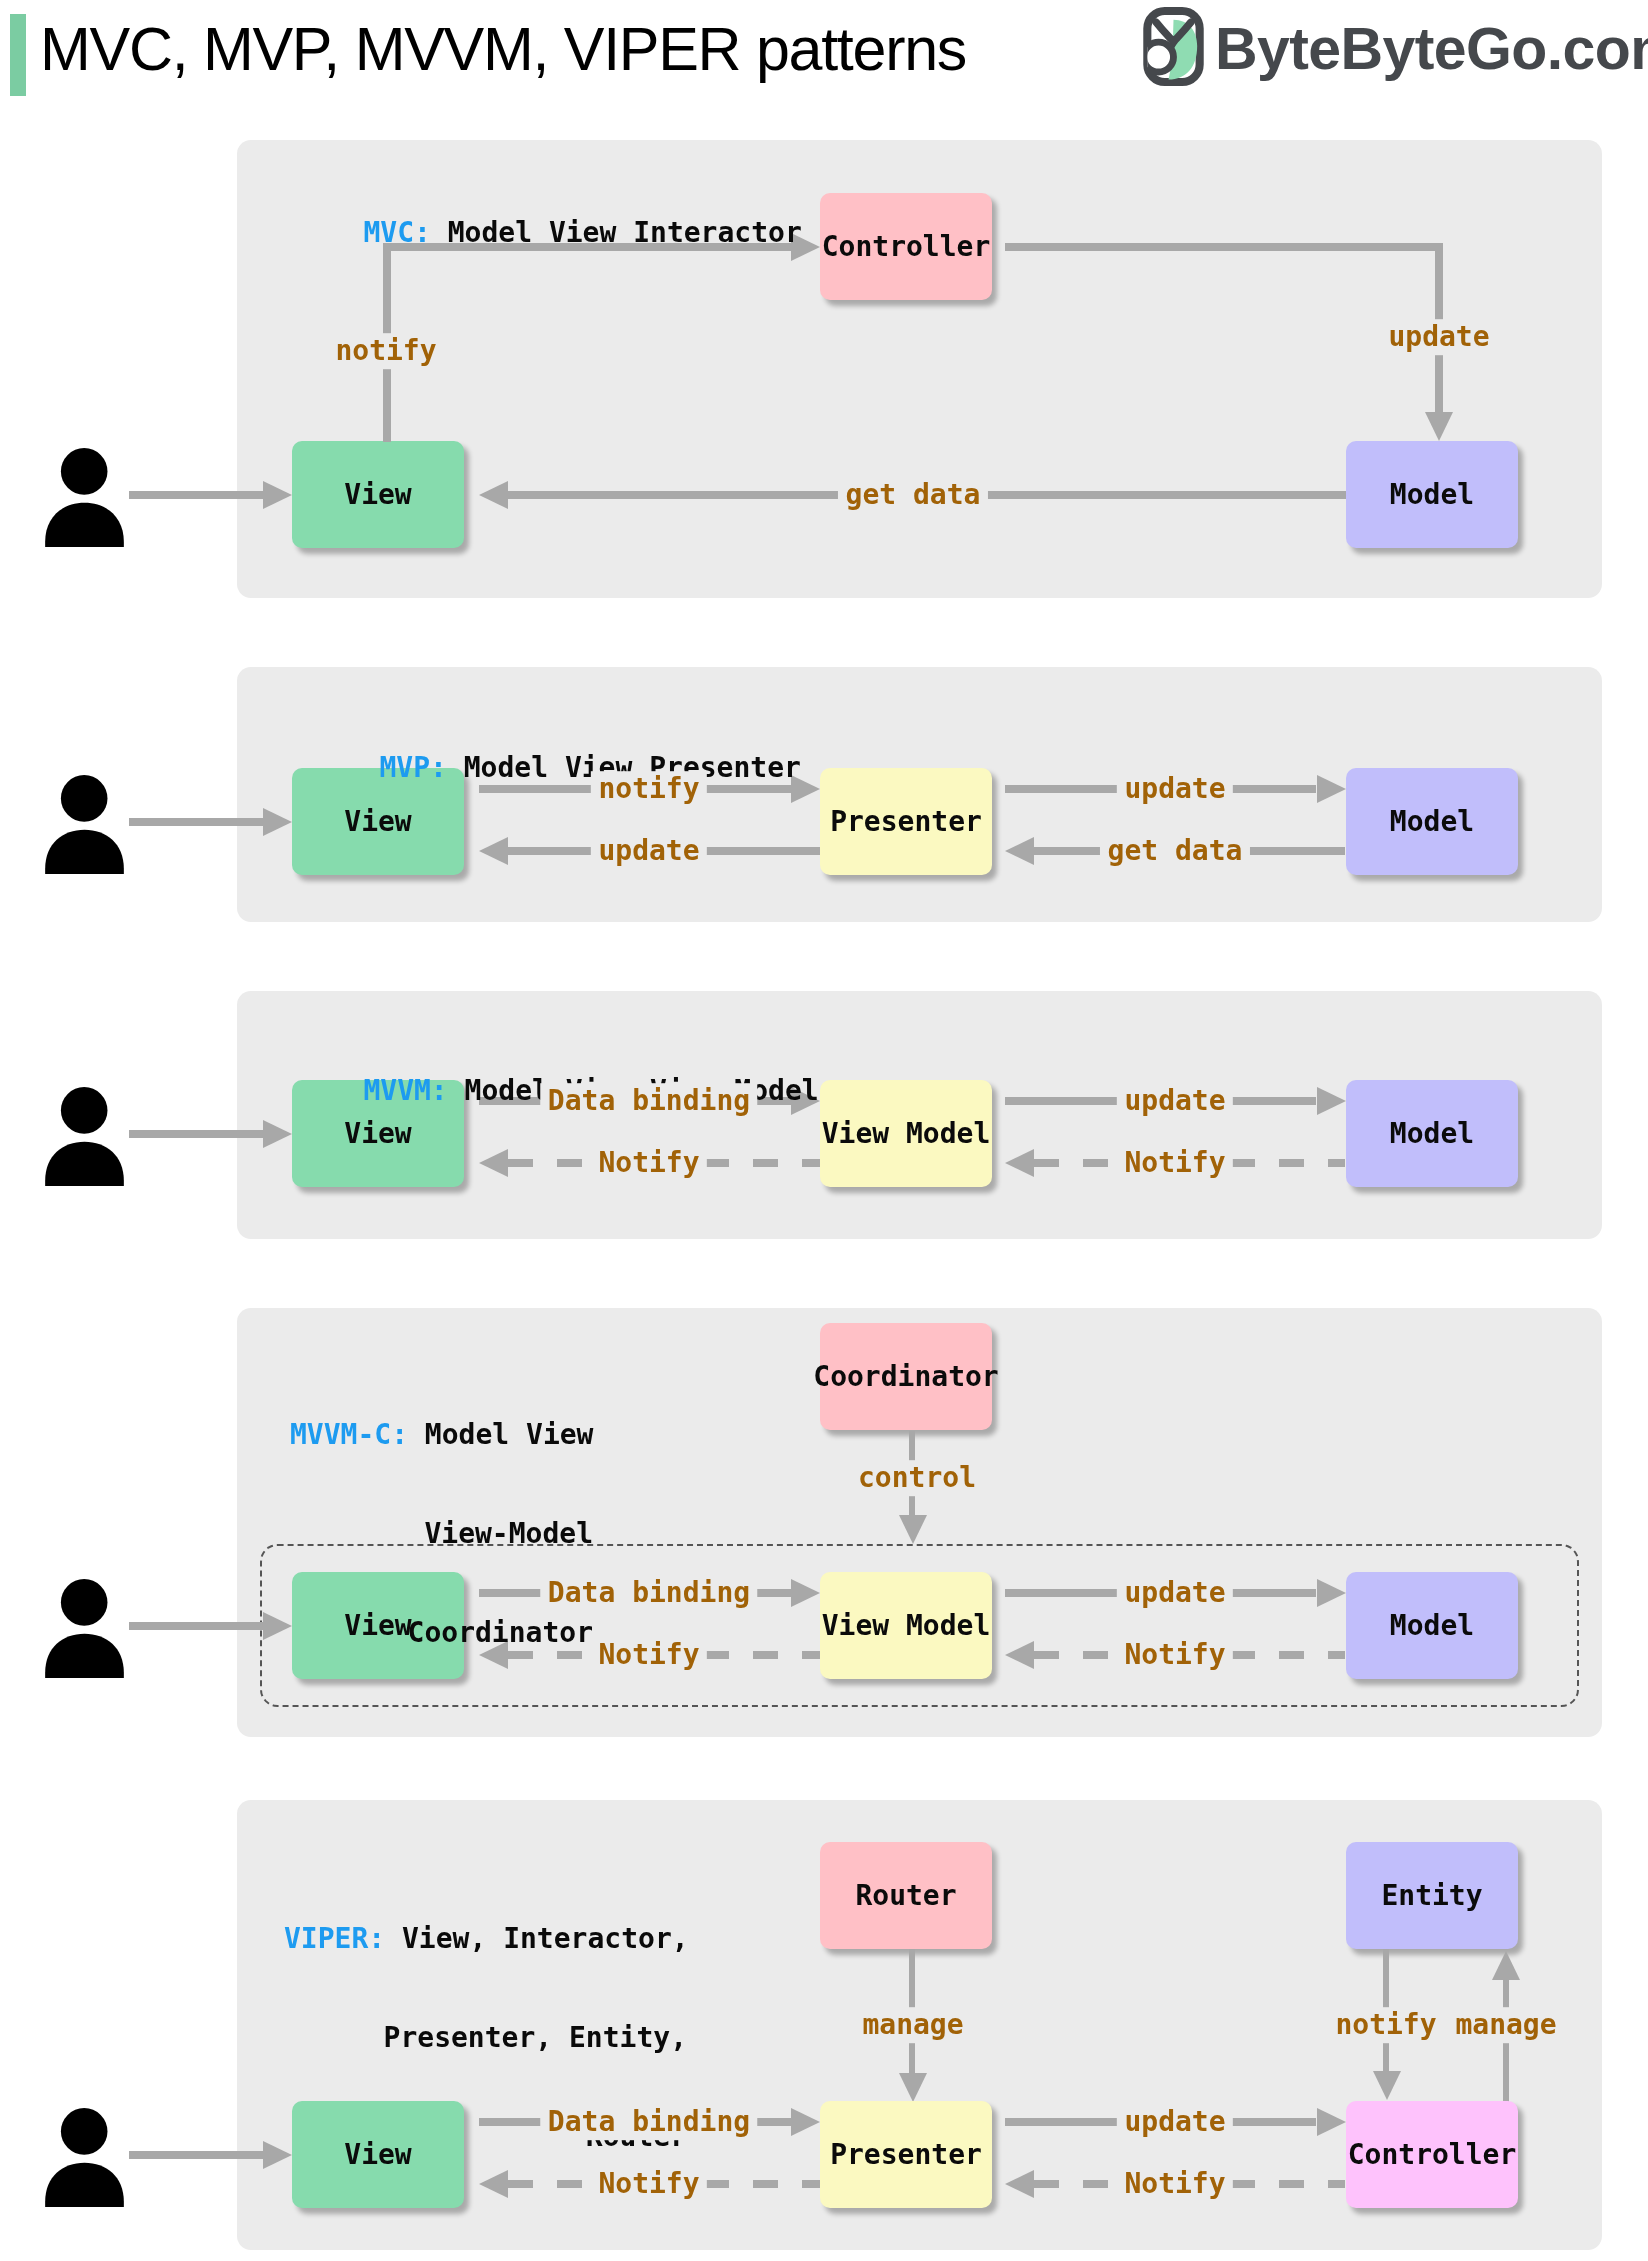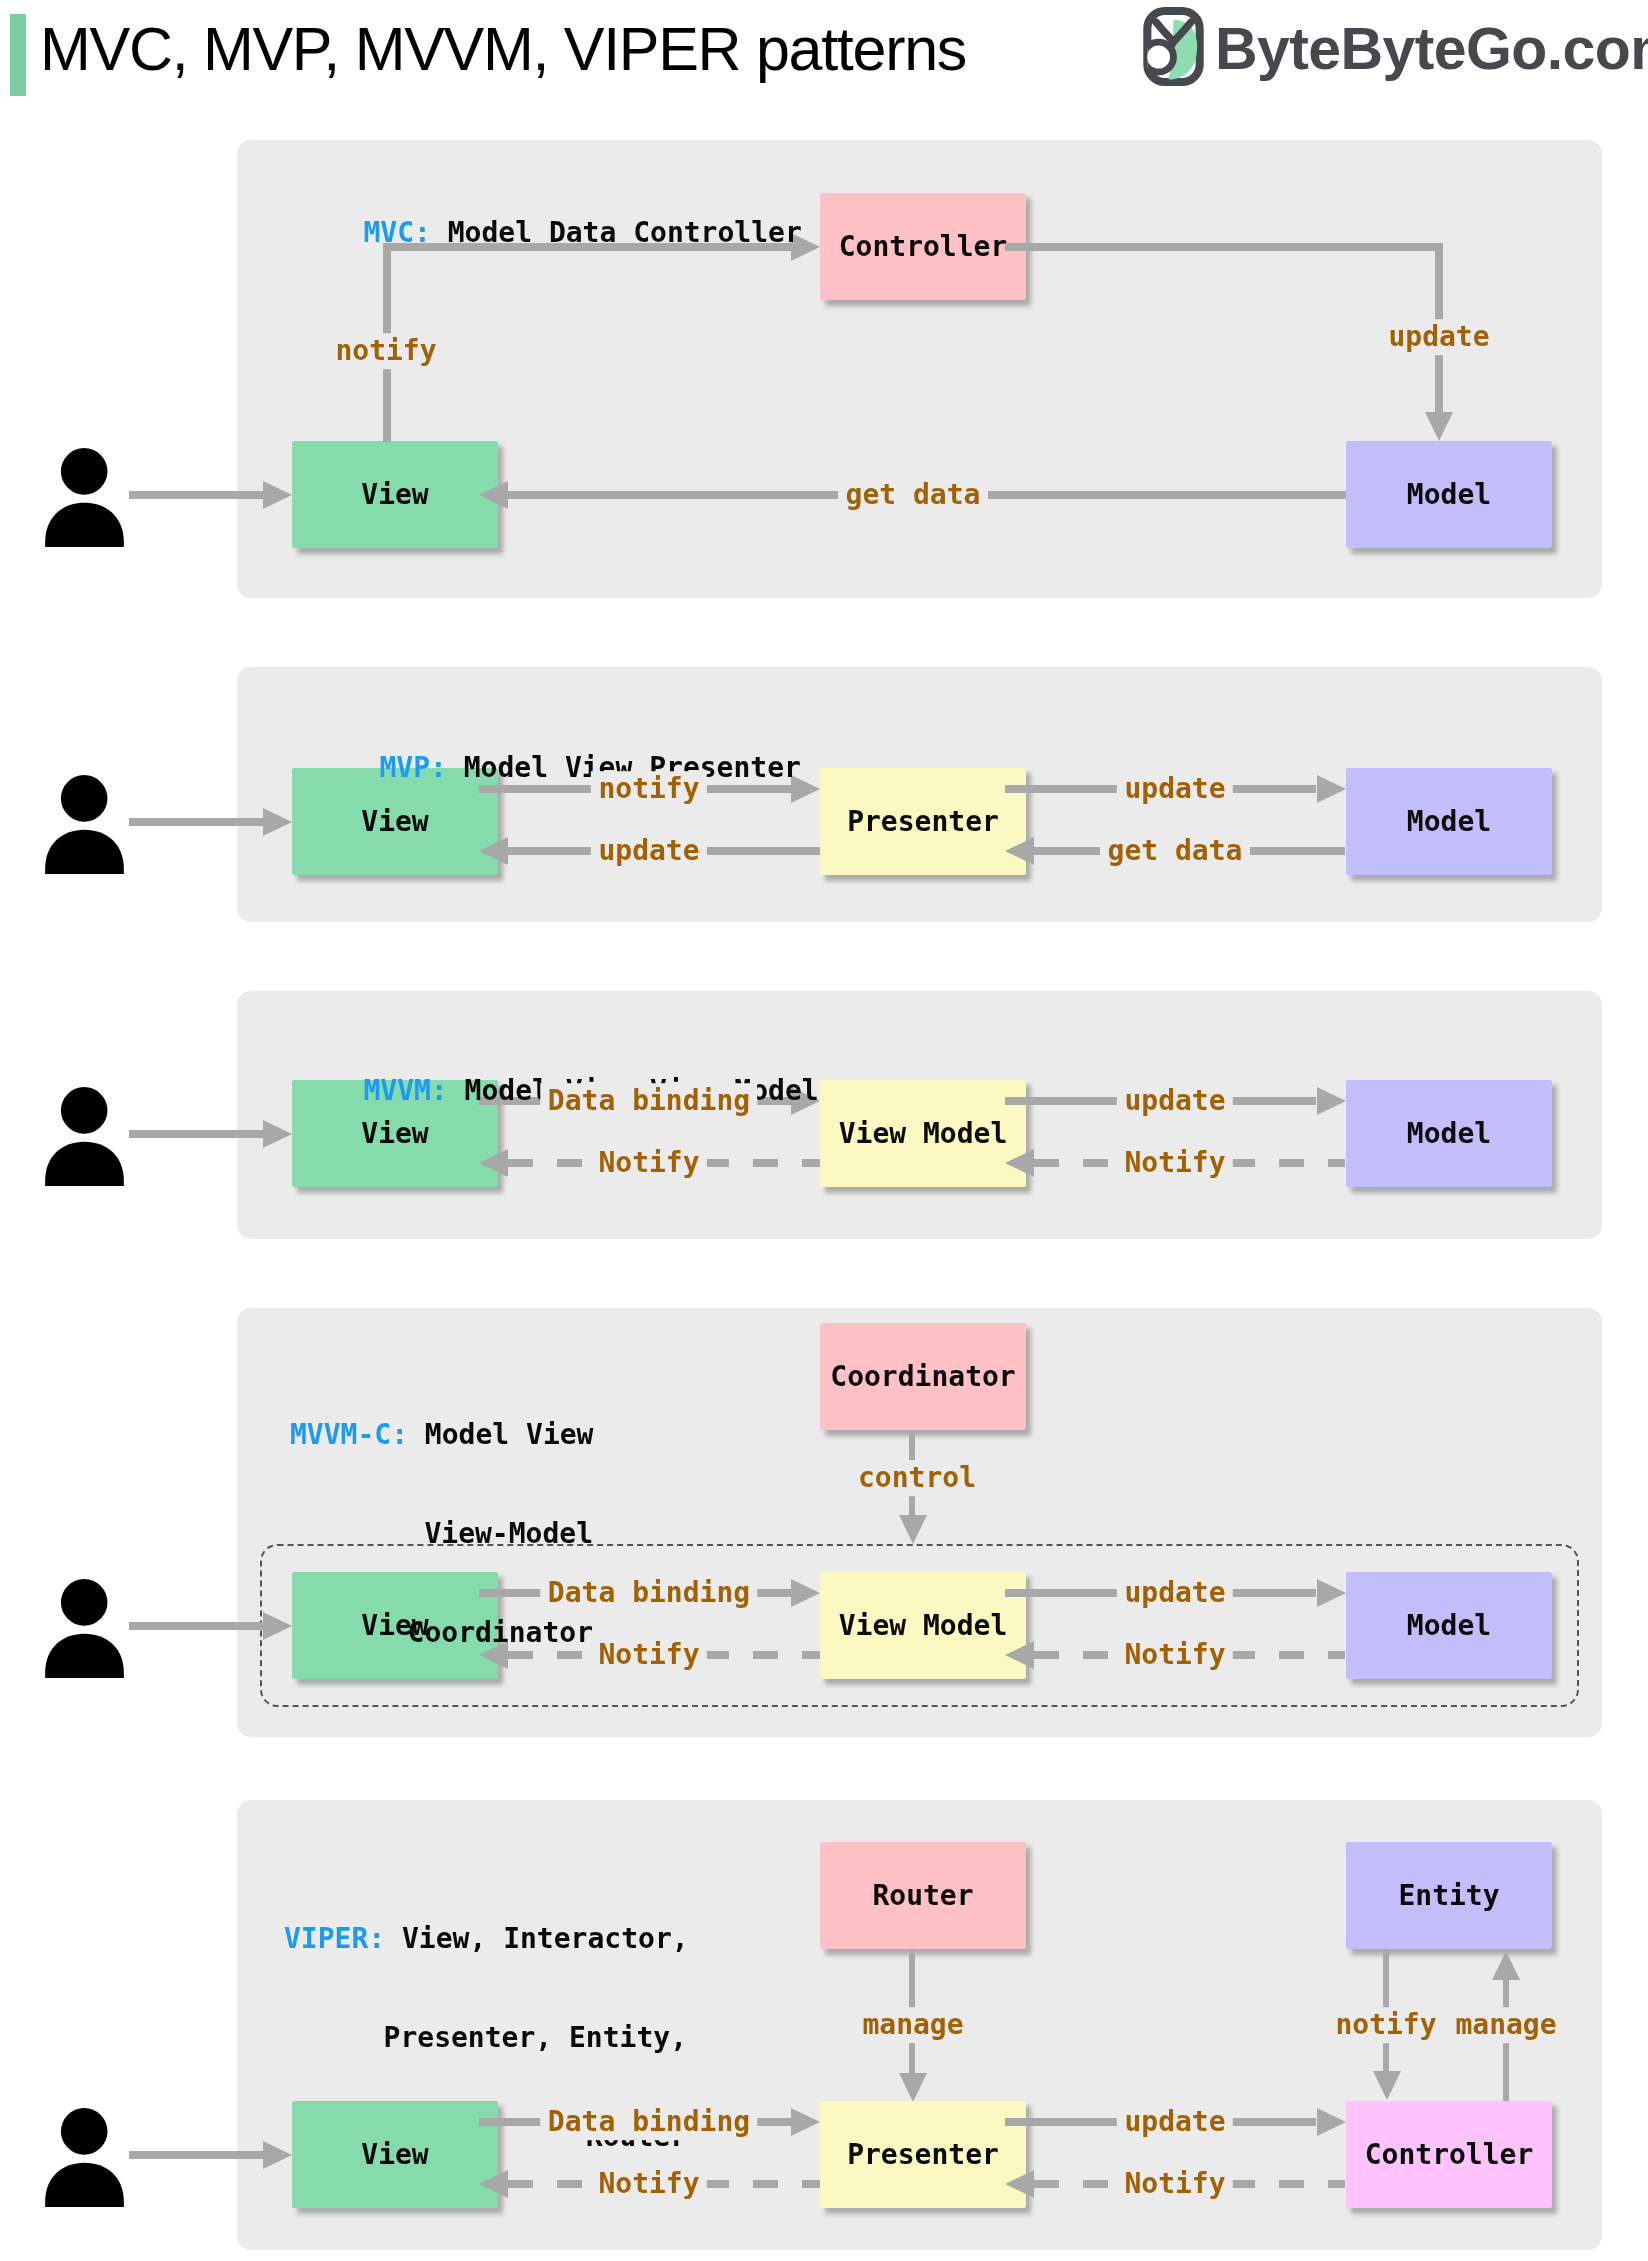--- a/index.html
+++ b/index.html
@@ -1,19 +1,19 @@
 <!DOCTYPE html>
 <html style="font-size:10px"><head>
 <meta charset="utf-8">
 <style>
   html,body{margin:0;padding:0;background:#fff;}
   #page{position:relative;width:1649px;height:2261px;background:#ffffff;overflow:hidden;
         font-family:"DejaVu Sans Mono",monospace;}
   .panel{position:absolute;left:237px;width:1365px;background:#ebebeb;border-radius:14px;}
-  .box{position:absolute;width:206px;height:107px;border-radius:2px;
+  .box{position:absolute;width:172px;height:107px;border-radius:10px;
        box-shadow:5px 5.7px 5.7px rgba(0,0,0,0.28);
        display:flex;align-items:center;justify-content:center;
        font:bold 28px "DejaVu Sans Mono",monospace;color:#0b0b0b;}
   .green{background:#86dbad}.pink{background:#ffc0c6}.yellow{background:#fbf9c1}
   .purple{background:#c1befb}.magenta{background:#fec2fc}
   .hline{position:absolute;height:7.6px;background:#a8a8a8;}
   .vline{position:absolute;width:7.6px;background:#a8a8a8;}
   .vline10{position:absolute;width:6.3px;background:#a8a8a8;}
   .dash{position:absolute;height:7.6px;
         background:repeating-linear-gradient(90deg,#a8a8a8 0 25px,rgba(0,0,0,0) 25px 49px);}
@@ -52,21 +52,21 @@
       </defs>
     <rect x="8" y="8" width="84" height="114" rx="28" fill="#ffffff" stroke="#45484c" stroke-width="13"></rect>
     <path d="M50 22 C74 22 88 40 88 64 C88 98 70 118 42 118 C49 88 49 54 50 22 Z" fill="#8fdcb2" clip-path="url(#birdclip)"></path>
     <path d="M22 26 C38 46 46 52 50 58 C54 52 62 46 78 26" fill="none" stroke="#45484c" stroke-width="12" stroke-linecap="round" clip-path="url(#birdclip)"></path>
     <circle cx="26" cy="82" r="24" fill="#ffffff" stroke="#45484c" stroke-width="11" clip-path="url(#birdclip)"></circle>
   </svg>
   <div id="brand">ByteByteGo.com</div>
 
   <div class="panel" style="top:140px;height:458px;"></div>
   <div class="sec" style="left:296px;top:183px;">
-    <span class="tag">MVC:</span><span> Model Data Controller</span>
+    <span class="tag">MVC:</span><span> Model View Interactor</span>
   </div>
 
   <div class="box pink" style="left:820px;top:193px;">
       <span>Controller</span>
     </div>
   <div class="box green" style="left:292px;top:441px;">
       <span>View</span>
     </div>
   <div class="box purple" style="left:1346px;top:441px;">
       <span>Model</span>

